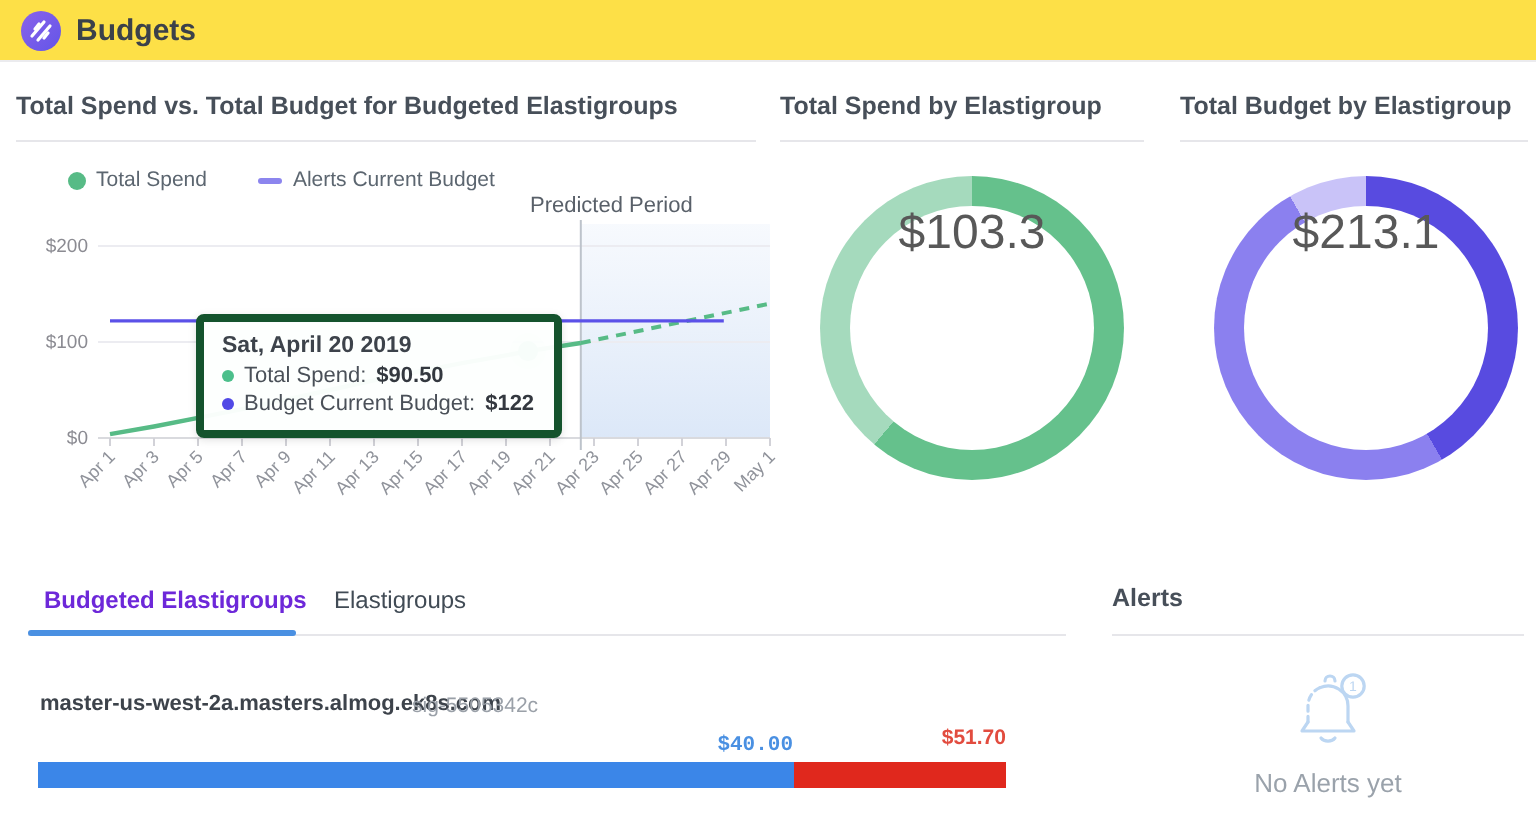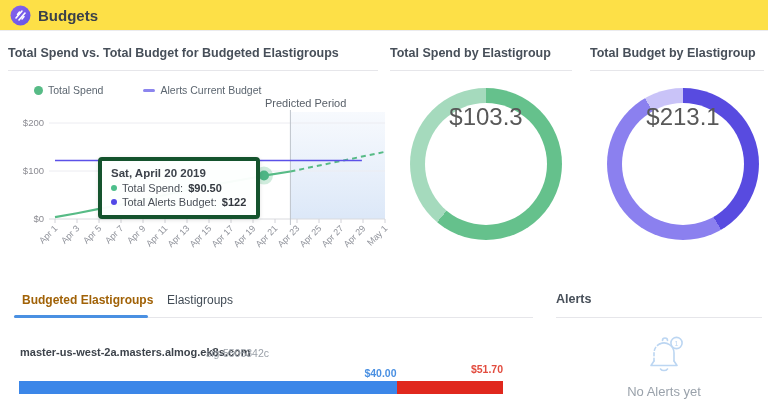--- a/index.html
+++ b/index.html
@@ -10,21 +10,21 @@
   .divider { position:absolute; height:1px; background:#e6e6ea; }
 
   
   .header { position:absolute; top:0; left:0; width:768px; height:31px; background:#fde047; border-bottom:1px solid #ebebee; }
   .app-title { position:absolute; left:38px; top:7px; font-size:15px; font-weight:bold; color:#3b414a; }
 
   
   .panel-title { position:absolute; top:46px; font-size:12.5px; font-weight:bold; color:#474f59; white-space:nowrap; }
 
   
-  .legend { position:absolute; left:34px; top:84px; display:flex; gap:40px; align-items:center; }
+  .legend { position:absolute; left:34px; top:84px; display:flex; gap:26px; align-items:center; }
   .legend-item { display:flex; align-items:center; gap:5px; font-size:10.5px; color:#5c6670; }
   .legend-dot { width:9px; height:9px; border-radius:50%; background:#57bb86; }
   .legend-line { width:12px; height:3px; border-radius:2px; background:#8c85ee; }
   .predicted-label { position:absolute; left:265px; top:97px; width:112px; text-align:left; font-size:11px; color:#596069; }
 
   svg text { font-family:"Liberation Sans", sans-serif; }
 
   
   .tooltip { position:absolute; left:98px; top:157px; background:rgba(253,255,254,0.97);
              border:4px solid #14532d; border-radius:4px; padding:6px 10px 7px 9px;
@@ -35,29 +35,29 @@
   .tt-val { font-weight:bold; color:#33383f; }
 
   
   .donut { position:absolute; width:152px; height:152px; border-radius:50%; }
   .donut-hole { position:absolute; inset:15px; border-radius:50%; background:#fff;
                 display:flex; justify-content:center; }
   .donut-value { font-size:24px; color:#585858; }
 
   
   .tab { position:absolute; top:293px; font-size:12px; cursor:pointer; }
-  .tab-active { color:#a16207; font-weight:bold; }
+  .tab-active { color:#6d28d9; font-weight:bold; }
   .tab-inactive { color:#414b55; }
   .tab-underline { position:absolute; left:14px; top:315px; width:134px; height:3px; background:#4a90e2; border-radius:2px; z-index:2; }
 
   
   .eg-name { position:absolute; left:20px; top:346px; font-size:11px; font-weight:bold; color:#3d434b; }
   .eg-sig  { position:absolute; left:206px; top:347px; font-size:10.5px; color:#9aa0a8; }
   .bar-labels { position:absolute; left:19px; top:363px; width:484px; height:13px; font-size:10.5px; font-weight:bold; }
-  .bar-label-spend { position:absolute; left:0; top:4px; text-align:right; color:#4a90e2; }
+  .bar-label-spend { position:absolute; left:0; top:4px; text-align:right; color:#4a90e2;font-family:Liberation Mono, monospace; }
   .bar-label-over  { position:absolute; right:0; top:0; color:#e24c3f; }
   .bar { position:absolute; left:19px; top:381px; width:484px; height:13px; display:flex; }
   .bar-fill { height:100%; }
   .bar-over { height:100%; flex:1; }
 
   
   .alerts-empty { position:absolute; left:596px; top:384px; width:136px; text-align:center; font-size:13px; color:#9aa2ab; }
 </style>
 </head>
 <body>
@@ -154,21 +154,21 @@
 
   <div class="tooltip">
     <div class="tt-date">Sat, April 20 2019</div>
     <div class="tt-row">
       <span class="tt-bullet" style="background:#4cbf8b"></span>
       <span>Total Spend:</span>
       <span class="tt-val">$90.50</span>
     </div>
     <div class="tt-row">
       <span class="tt-bullet" style="background:#5149e6"></span>
-      <span>Total Alerts Budget:</span>
+      <span>Budget Current Budget:</span>
       <span class="tt-val">$122</span>
     </div>
   </div>
 
   <div class="panel-title" style="left:390px">Total Spend by Elastigroup</div>
   <div class="divider" style="left:390px;top:70px;width:182px"></div>
   <div class="donut" style="left: 410px; top: 88px; background: conic-gradient(rgb(101, 193, 140) 0deg, rgb(101, 193, 140) 220deg, rgb(165, 218, 189) 220deg, rgb(165, 218, 189) 360deg);">
     <div class="donut-hole">
       <span class="donut-value">$103.3</span>
     </div>

